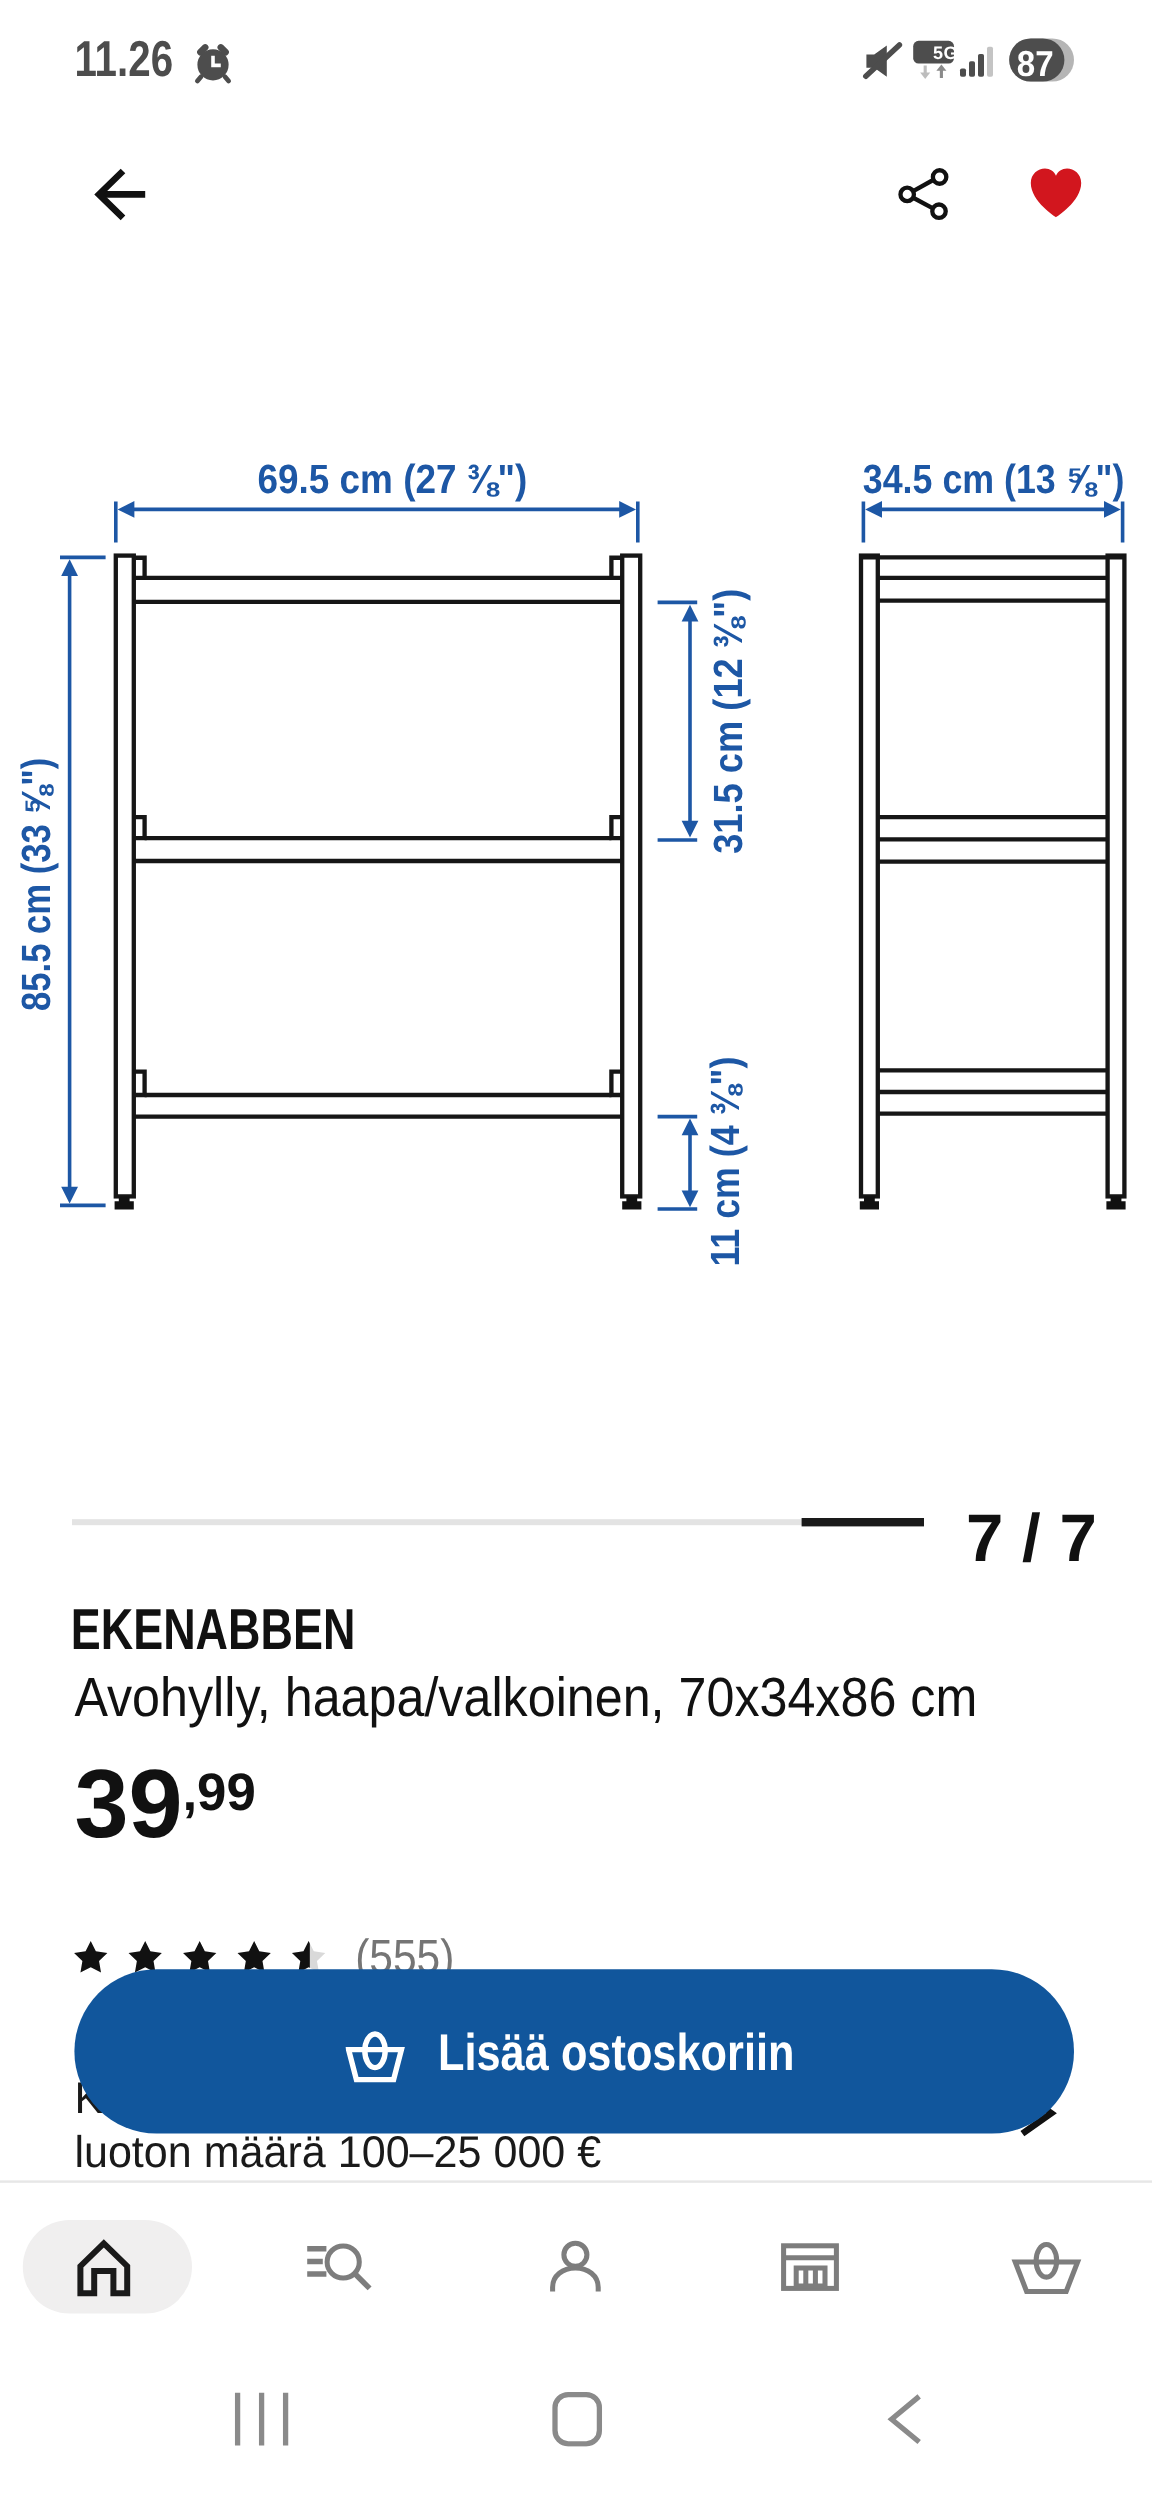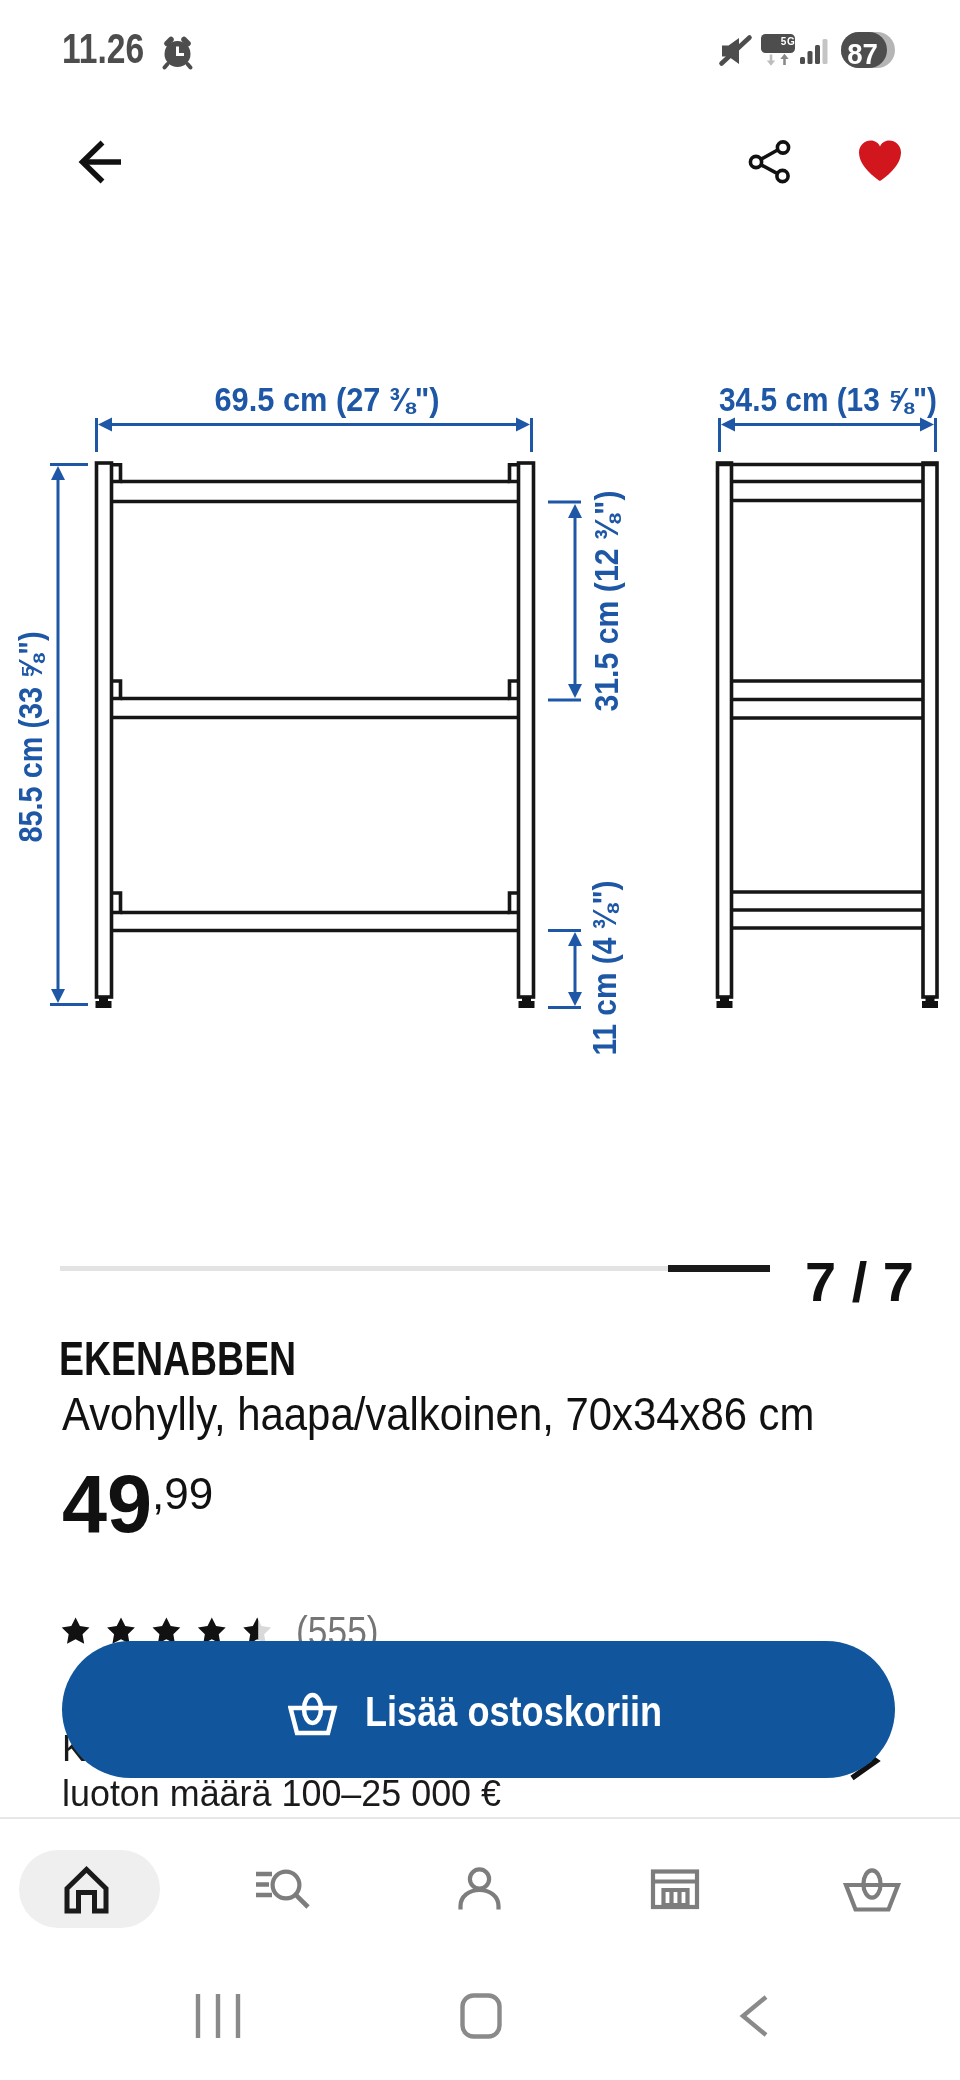--- a/index.html
+++ b/index.html
@@ -26,21 +26,21 @@
   <path d="M31.5 3.5 L3.5 29.5" stroke="#4d4d4d" stroke-width="4.6" stroke-linecap="round"></path>
 </svg>
 
 <svg class="abs" style="left:759px;top:32px;" width="38" height="36" viewBox="0 0 38 36">
   <rect x="2" y="2" width="34" height="19" rx="4.5" fill="#4d4d4d"></rect>
   <path d="M12 22.5 V29.5" stroke="#bdbdbd" stroke-width="2.6" fill="none"></path>
   <path d="M7.8 28.5 H16.2 L12 33.8 Z" fill="#bdbdbd"></path>
   <path d="M25.5 33 V26" stroke="#8a8a8a" stroke-width="2.6" fill="none"></path>
   <path d="M21.3 27 H29.7 L25.5 21.7 Z" fill="#8a8a8a"></path>
 </svg>
-<div class="abs" style="left:761px;top:35.5px;width:54px;text-align:center;font-size:10px;font-weight:bold;color:#fff;letter-spacing:0.5px;">5G</div>
+<div class="abs" style="left:761px;top:35.5px;width:54px;text-align:center;font-size:15px;font-weight:bold;color:#fff;letter-spacing:0.5px;">5G</div>
 
 <svg class="abs" style="left:798px;top:38px;" width="34" height="28" viewBox="0 0 34 28">
   <rect x="2" y="19" width="5" height="7" rx="1.5" fill="#4d4d4d"></rect>
   <rect x="9.5" y="13" width="5" height="13" rx="1.5" fill="#4d4d4d"></rect>
   <rect x="17" y="7" width="5" height="19" rx="1.5" fill="#4d4d4d"></rect>
   <rect x="24.5" y="1" width="5" height="25" rx="1.5" fill="#c4c4c4"></rect>
 </svg>
 
 <svg class="abs" style="left:840px;top:31px;" width="56" height="38" viewBox="0 0 56 38">
   <rect x="1" y="1" width="54" height="36" rx="18" fill="#b5b5b5"></rect>
@@ -147,23 +147,23 @@
 <div class="abs" style="left:60px;top:1266px;width:710px;height:5px;background:#e3e3e3;"></div>
 
 <div class="abs" style="left:668px;top:1265px;width:102px;height:7px;background:#1a1a1a;"></div>
 
 <div class="abs" style="left:805px;top:1249px;font-size:56px;font-weight:bold;color:#111;">7 / 7</div>
 
 <div class="abs" style="left:59px;top:1331px;font-size:48px;font-weight:bold;color:#111;transform:scaleX(0.78);transform-origin:0 0;">EKENABBEN</div>
 
 <div class="abs" style="left:62px;top:1387px;font-size:46px;color:#111;transform:scaleX(0.91);transform-origin:0 0;">Avohylly, haapa/valkoinen, 70x34x86 cm</div>
 
-<div class="abs" style="left:62px;top:1458px;font-size:81px;font-weight:bold;color:#111;">49</div>
-
-<div class="abs" style="left:152px;top:1469px;font-size:44px;font-weight:normal;color:#111;text-align:right;">,99</div>
+<div class="abs" style="left:62px;top:1458px;font-size:81px;font-weight:bold;color:#111;">39</div>
+
+<div class="abs" style="left:152px;top:1469px;font-size:44px;font-weight:bold;color:#111;text-align:right;">,99</div>
 
 <svg class="abs" style="left:55px;top:1612px;" width="230" height="40" viewBox="0 0 230 40">
   <g fill="#111">
     <polygon points="20.6,5.4 24.89,14.09 34.49,15.49 27.54,22.26 29.18,31.81 20.6,27.3 12.02,31.81 13.66,22.26 6.71,15.49 16.31,14.09" transform="translate(0,0)"></polygon>
     <polygon points="20.6,5.4 24.89,14.09 34.49,15.49 27.54,22.26 29.18,31.81 20.6,27.3 12.02,31.81 13.66,22.26 6.71,15.49 16.31,14.09" transform="translate(45.4,0)"></polygon>
     <polygon points="20.6,5.4 24.89,14.09 34.49,15.49 27.54,22.26 29.18,31.81 20.6,27.3 12.02,31.81 13.66,22.26 6.71,15.49 16.31,14.09" transform="translate(90.8,0)"></polygon>
     <polygon points="20.6,5.4 24.89,14.09 34.49,15.49 27.54,22.26 29.18,31.81 20.6,27.3 12.02,31.81 13.66,22.26 6.71,15.49 16.31,14.09" transform="translate(136.2,0)"></polygon>
   </g>
   <g transform="translate(181.6,0)">
     <polygon points="20.6,5.4 24.89,14.09 34.49,15.49 27.54,22.26 29.18,31.81 20.6,27.3 12.02,31.81 13.66,22.26 6.71,15.49 16.31,14.09" fill="#d9d9d9"></polygon>

